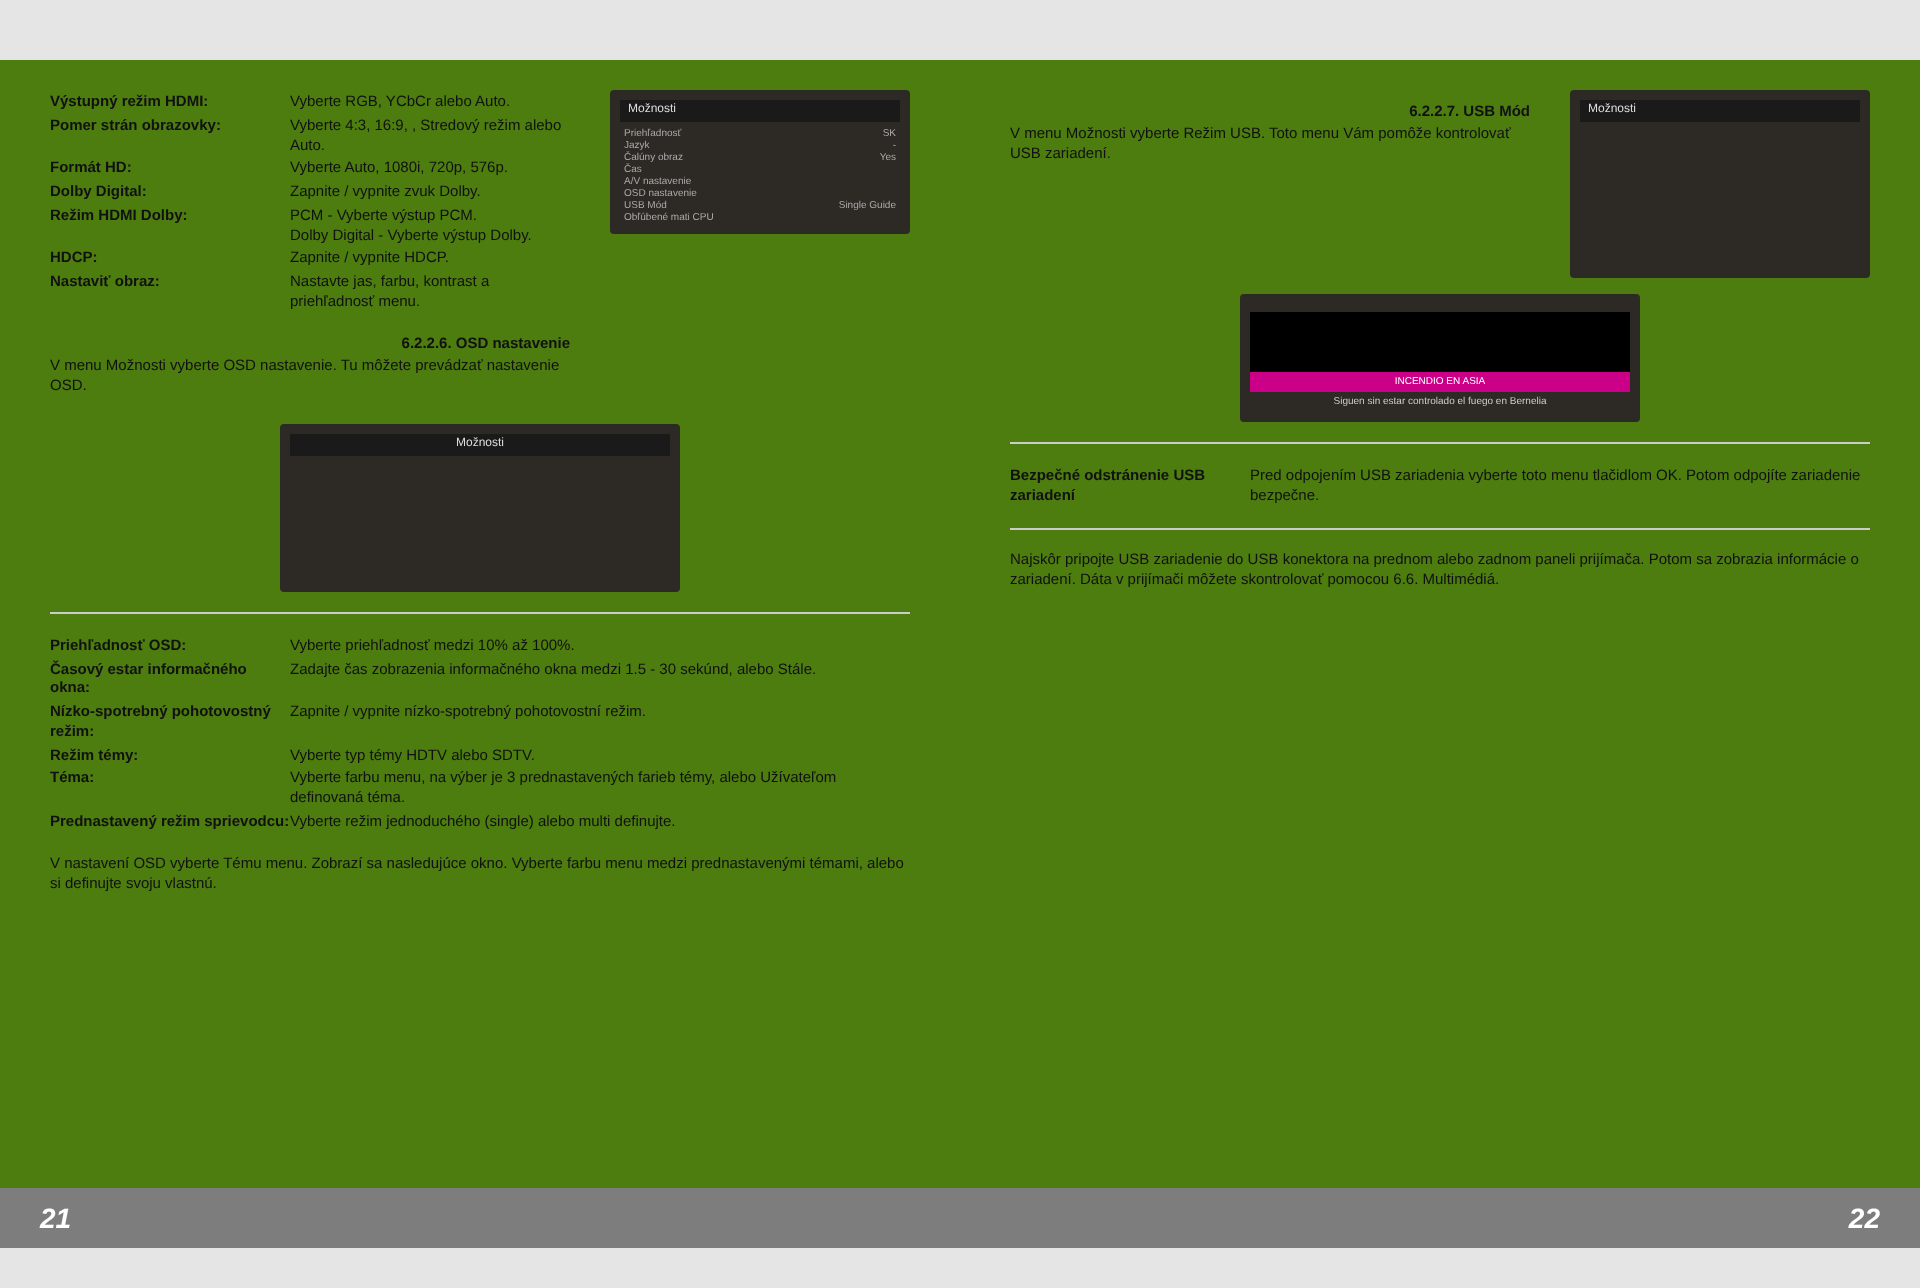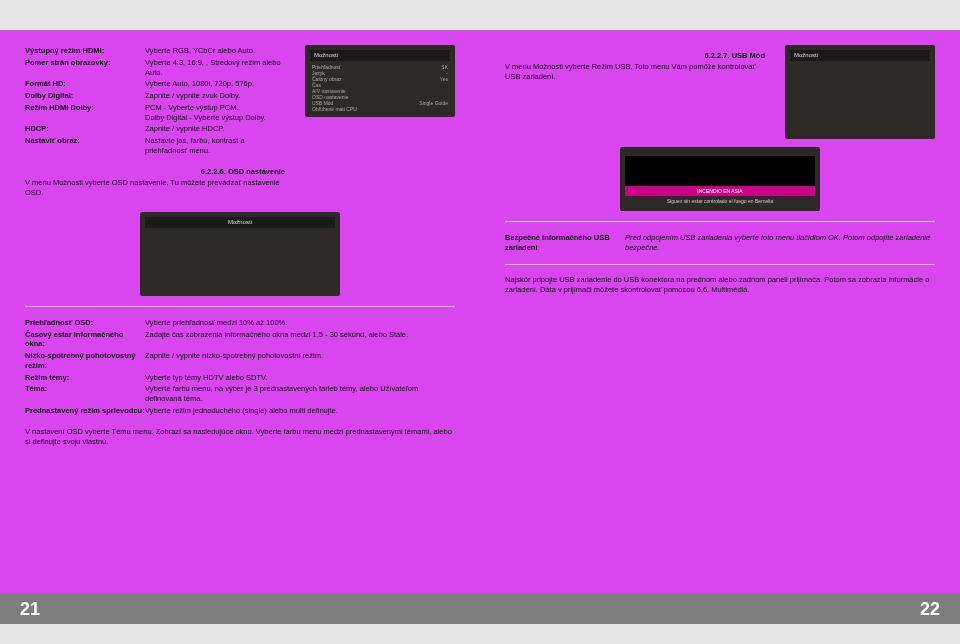--- a/index.html
+++ b/index.html
@@ -10,38 +10,39 @@
     height: 644px;
     position: relative;
     overflow: hidden;
   }
   .page-wrap {
     position: absolute;
     top: 30px;
     left: 0;
     right: 0;
     bottom: 20px;
-    background: #d946ef;
+    background: #4d7c0f;
     display: flex;
   }
   .page {
     width: 50%;
     padding: 15px 25px 40px 25px;
     font-size: 7.5px;
     color: #111;
     position: relative;
   }
   .pagenum {
     position: absolute;
     bottom: 0;
     height: 30px;
     line-height: 30px;
     color: #fff;
-    font-size: 18px;
+    font-size: 14px;
     font-weight: bold;
+    font-style: italic;
   }
   .pagenum.left { left: 0; padding-left: 20px; }
   .pagenum.right { right: 0; padding-right: 20px; margin-top: 39px; }
   .footer-bar {
     position: absolute;
     left:0; right:0; bottom:0;
     height:30px;
     background:#7d7d7d;
   }
   .deftable { width: 100%; border-collapse: collapse; margin-bottom: 10px; }
@@ -215,22 +216,22 @@
         <div style="background:#c08; color:#fff; padding:2px; font-size:5px;">INCENDIO EN ASIA</div>
         <div style="color:#ccc; padding:2px; font-size:5px;">Siguen sin estar controlado el fuego en Bernelia</div>
       </div>
     </div>
 
     <hr class="rule">
 
     <table class="deftable">
       <tbody id="rightTable1Body">
           <tr>
-            <td class="key">Bezpečné informačného USB zariadení</td>
-            <td style="white-space: pre-line; font-style: italic;">Pred odpojením USB zariadenia vyberte toto menu tlačidlom OK. Potom odpojíte zariadenie bezpečne.</td>
+            <td class="key">Bezpečné odstránenie USB zariadení</td>
+            <td style="white-space: pre-line;">Pred odpojením USB zariadenia vyberte toto menu tlačidlom OK. Potom odpojíte zariadenie bezpečne.</td>
           </tr>
         </tbody>
     </table>
 
     <hr class="rule">
 
     <div class="bodytext">Najskôr pripojte USB zariadenie do USB konektora na prednom alebo zadnom paneli prijímača. Potom sa zobrazia informácie o zariadení. Dáta v prijímači môžete skontrolovať pomocou 6.6. Multimédiá.</div>
 
     <div class="footer-bar"></div>
     <div class="pagenum right">22</div>

